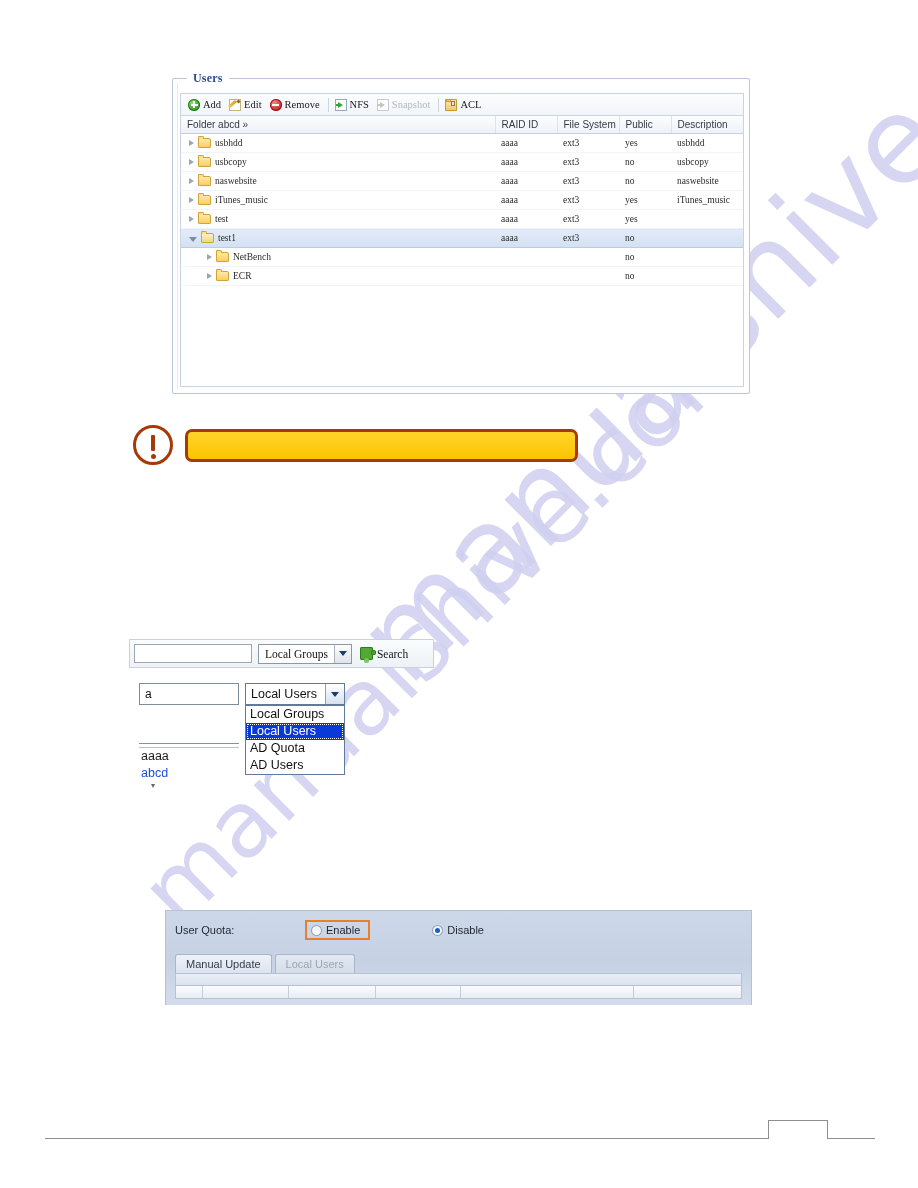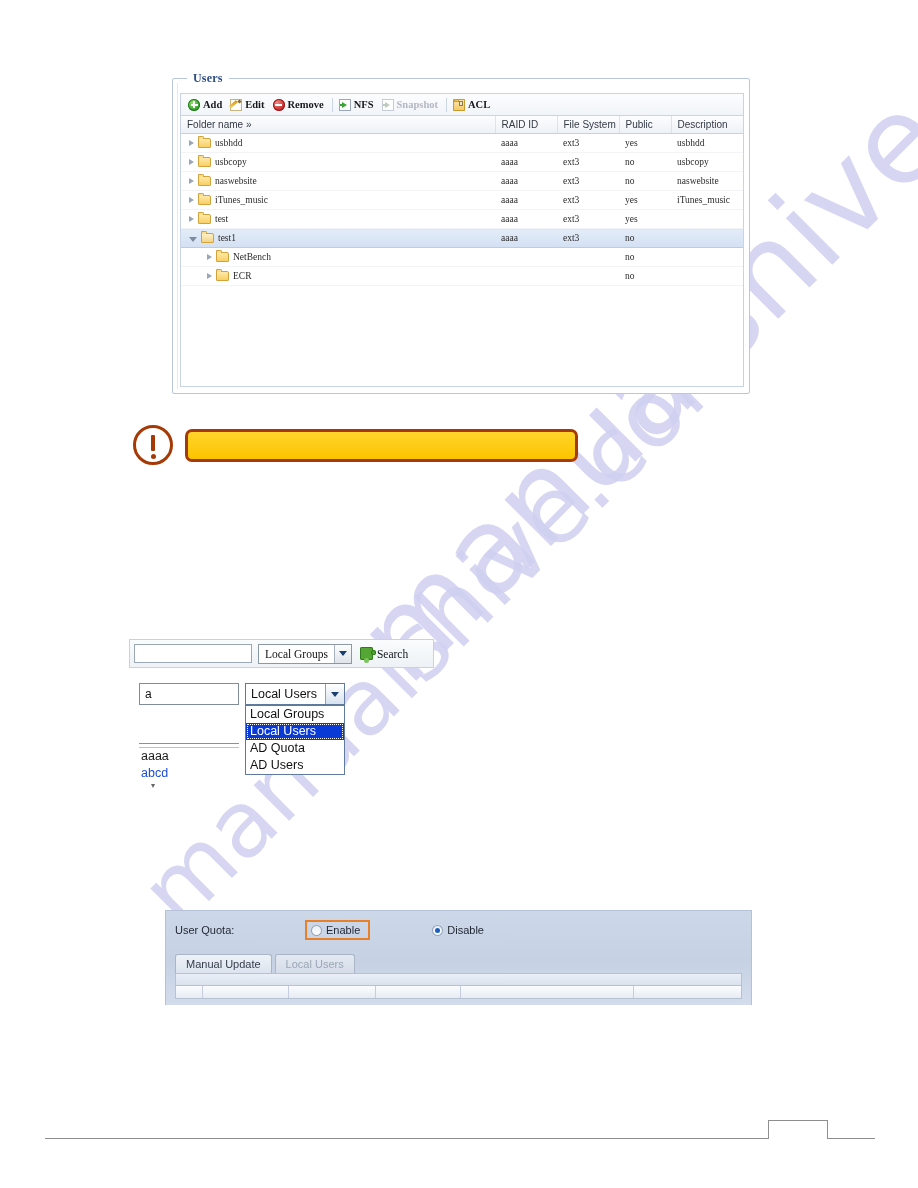--- a/index.html
+++ b/index.html
@@ -100,21 +100,20 @@
 
   
   .toolbar {
     height: 22px;
     background: linear-gradient(to bottom, #fdfdfe 0%, #f1f4f9 100%);
     border-bottom: 1px solid #c9d4e6;
     display: flex;
     align-items: center;
     padding: 0 4px;
     box-sizing: border-box;
-    font-weight: bold;
   }
   .tb-btn {
     display: flex;
     align-items: center;
     gap: 3px;
     padding: 1px 5px 1px 3px;
     font-family: "Liberation Serif", serif;
     font-size: 10.5px;
     color: #16181b;
     white-space: nowrap;
@@ -550,21 +549,21 @@
           <span class="tb-sep"></span>
           <span class="tb-btn">
             <span class="ic ic-acl"></span>
             <span>ACL</span>
           </span>
         </div>
 
       <table class="tbl">
         <thead>
           <tr>
-            <th>Folder name »</th>
+            <th>Folder abcd »</th>
             <th class="col-rid">RAID ID</th>
             <th class="col-fs">File System</th>
             <th class="col-pub">Public</th>
             <th class="col-desc">Description</th>
           </tr>
         </thead>
         <tbody id="folder-rows-host">
             <tr>
               <td>
                 <div class="name-cell">

